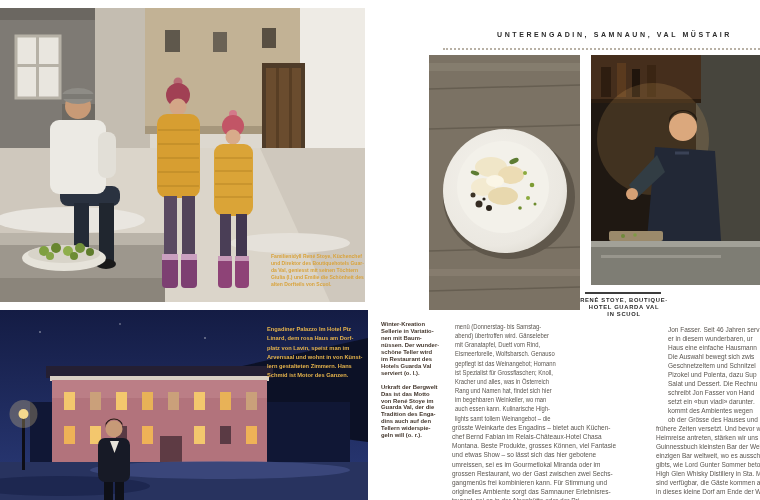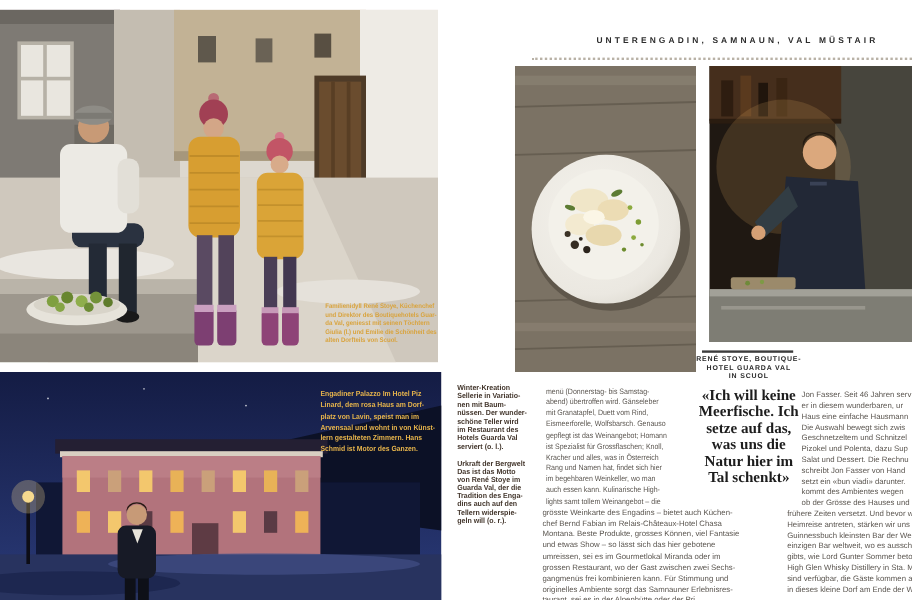--- a/index.html
+++ b/index.html
@@ -327,26 +327,20 @@
 umreissen, sei es im Gourmetlokal Miranda oder im
 grossen Restaurant, wo der Gast zwischen zwei Sechs-
 gangmenüs frei kombinieren kann. Für Stimmung und
 originelles Ambiente sorgt das Samnauner Erlebnisres-
 taurant, sei es in der Alpenhütte oder der Pri</div>
 
   <div class="abs kicker-rule"></div>
   <div class="abs kicker pre">RENÉ STOYE, BOUTIQUE-
 HOTEL GUARDA VAL
 IN SCUOL</div>
-  <div class="abs pullquote pre">«Ich will keine
-Meerfische. Ich
-setze auf das,
-was uns die
-Natur hier im
-Tal schenkt»</div>
 
   <div class="abs bodytext right-top pre">Jon Fasser. Seit 46 Jahren serv
 er in diesem wunderbaren, ur
 Haus eine einfache Hausmann
 Die Auswahl bewegt sich zwis
 Geschnetzeltem und Schnitzel
 Pizokel und Polenta, dazu Sup
 Salat und Dessert. Die Rechnu
 schreibt Jon Fasser von Hand
 setzt ein «bun viadi» darunter.

